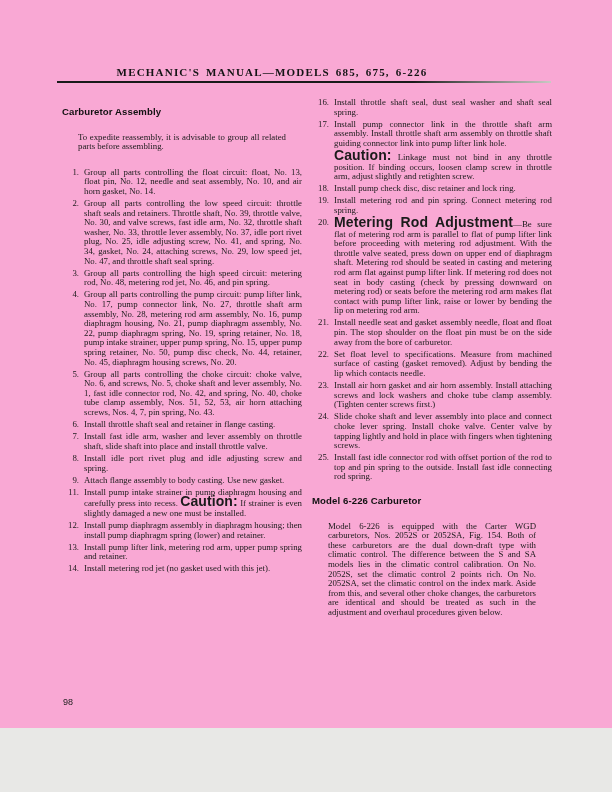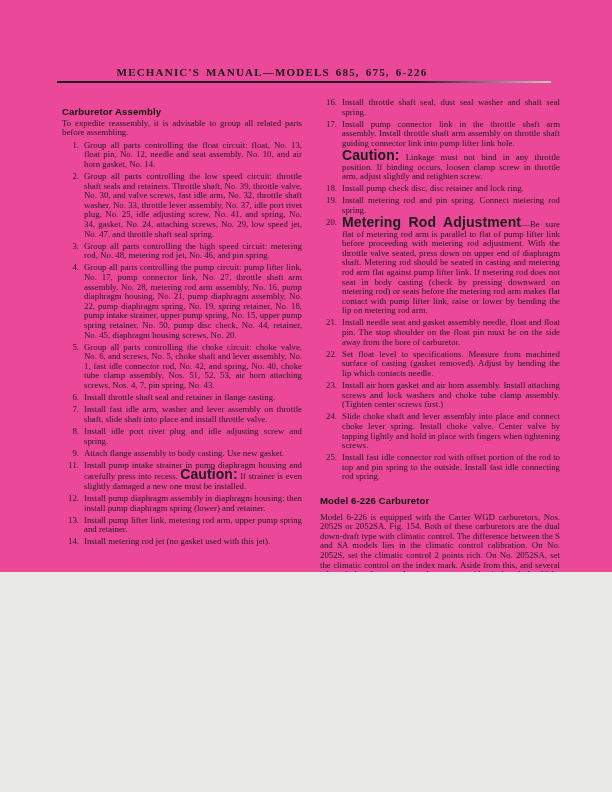--- a/index.html
+++ b/index.html
@@ -1,20 +1,20 @@
 <!DOCTYPE html>
 <html><head>
 <meta charset="utf-8">
 <style>
   html,body{margin:0;padding:0;background:#e8e8e6;}
   .sheet{
     position:relative;
-    width:612px;height:572px;
+    width:612px;height:728px;
     margin:0 auto;
-    background:#ec4899;
+    background:#f9a8d4;
     color:#1b1b1b;
     font-family:"Liberation Serif", serif;
     overflow:hidden;
   }
   .running-header{
     position:absolute;
     left:57px; top:66px; width:430px;
     text-align:center;
     font-family:"Liberation Serif", serif;
     font-weight:bold;
@@ -31,32 +31,32 @@
   }
   .col{
     position:absolute;
     top:95px;
     width:240px;
     font-size:8.8px;
     line-height:9.6px;
     text-align:justify;
   }
   .col-left{left:62px;}
-  .col-right{left:320px;}
+  .col-right{left:312px;}
   h2.sec-head{
     font-family:"Liberation Sans", sans-serif;
     font-weight:bold;
     font-size:9.6px;
     margin:12px 0 2px 0;
     text-align:left;
     letter-spacing:.1px;
     color:#111;
   }
   h2.sec-head.spaced{margin-top:14px;margin-bottom:7px;}
-  p.intro, p.bodypara{margin:0;}
+  p.intro, p.bodypara{margin:16px;}
   p.bodypara{text-align:justify;}
   .list{margin-top:3px;}
   .li{
     display:flex;
     margin-top:2.5px;
   }
   .num{
     flex:0 0 22px;
     text-align:right;
     padding-right:5px;

